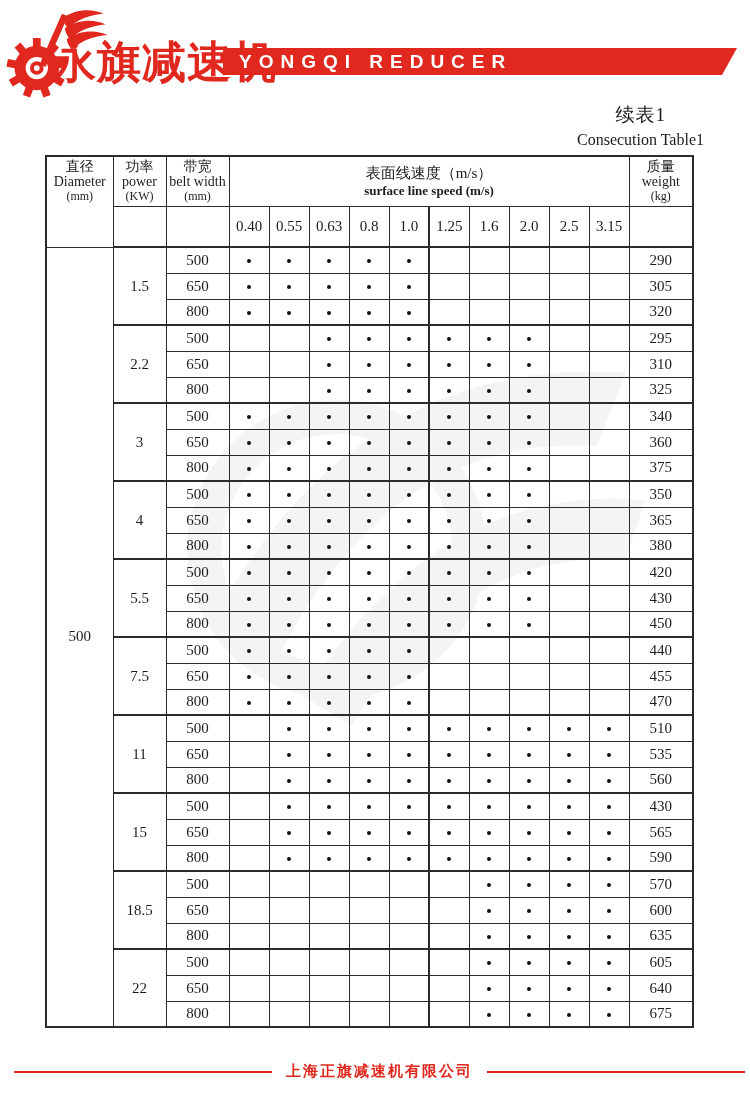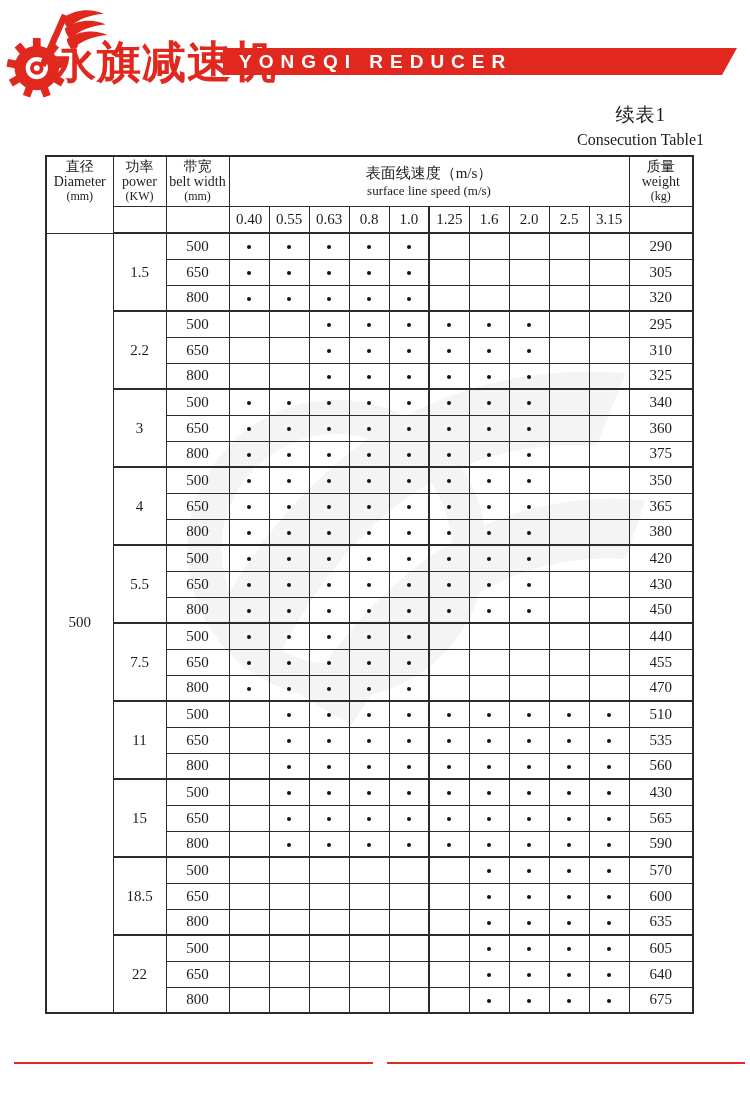--- a/index.html
+++ b/index.html
@@ -41,30 +41,30 @@
     position:absolute; left:45px; top:155px; width:647px; z-index:1;
     border-collapse:collapse; table-layout:fixed; background:transparent;
     border:2px solid var(--line);
   }
   .spec th, .spec td {
     border:1px solid var(--line); padding:0; text-align:center;
     vertical-align:middle; font-weight:normal; background:transparent;
     overflow:hidden;
   }
   tr.hrow1 { height:50px; }
-  tr.hrow2 { height:27px; }
+  tr.hrow2 { height:41px; }
   tr.hrow2 td, tr.hrow2 th { border-bottom-width:2px; font-size:15px; }
   tbody tr { height:26px; font-size:15px; }
   tbody tr.group-start td { border-top-width:2px; }
   th.diam-h { vertical-align:top; padding-top:2px;text-align:center; }
   .h-cn { display:block; font-size:14px; line-height:15px; }
   .h-en { display:block; font-size:14px; line-height:15px; }
   .h-unit { display:block; font-size:12px; line-height:15px; }
   .speed-h .h-cn { font-size:15px; line-height:20px; }
-  .speed-h .h-en { font-size:13px; line-height:16px; }
+  .speed-h .h-en { font-size:13px; line-height:16px;font-weight:bold; }
   td.vthick, th.vthick { border-left-width:2px; }
   .dot { display:inline-block; width:4px; height:4px; background:#101010; border-radius:50%; vertical-align:middle; }
 
   
   .footer {
     position:absolute; left:14px; right:5px; top:1062px;
     display:flex; align-items:center; gap:14px; z-index:1;
   }
   .footer .rule { flex:1; height:2px; background:var(--red); }
   .footer .txt {
@@ -604,14 +604,15 @@
         <td><span class="dot"></span></td>
         <td><span class="dot"></span></td>
         <td><span class="dot"></span></td>
         <td>675</td>
       </tr>
     </tbody>
 </table>
 
 <div class="footer">
   <div class="rule"></div>
+  <div class="txt">上海正旗减速机有限公司</div>
   <div class="rule"></div>
 </div>
 
 </body></html>

